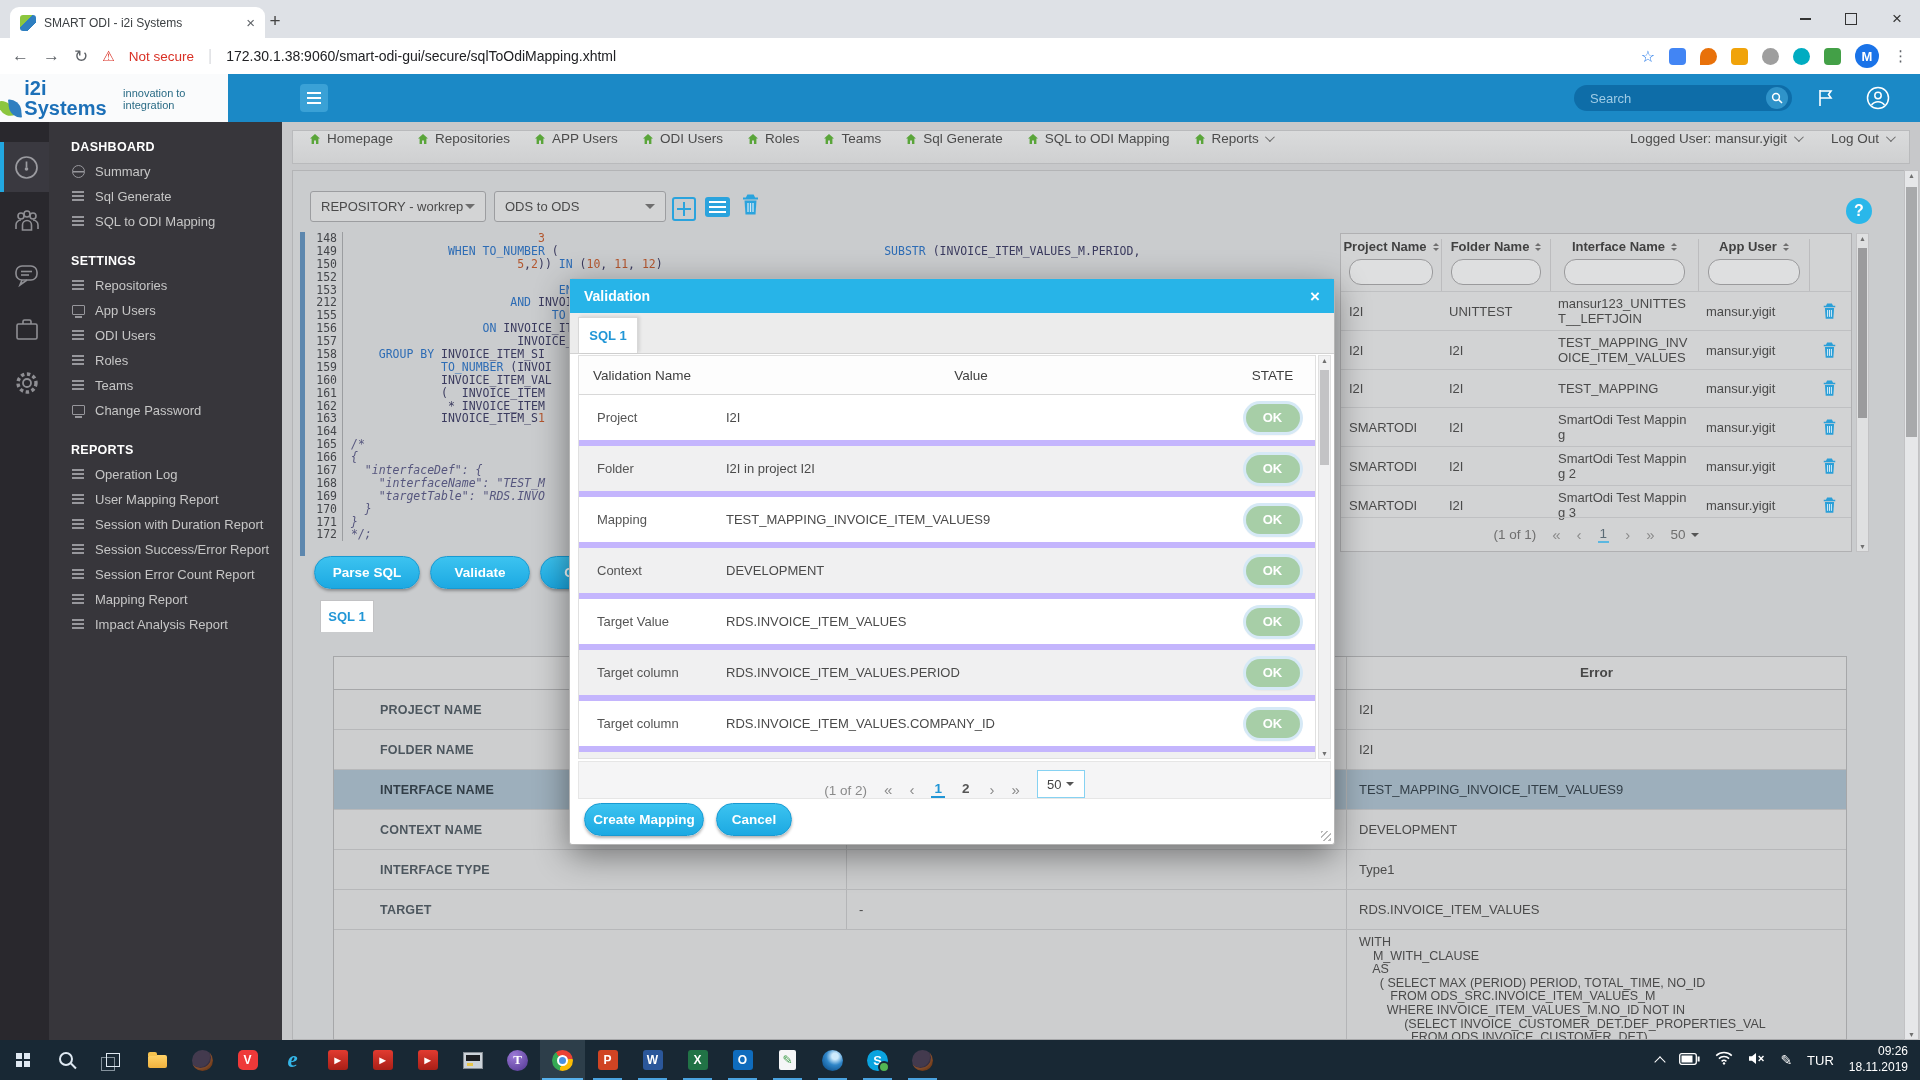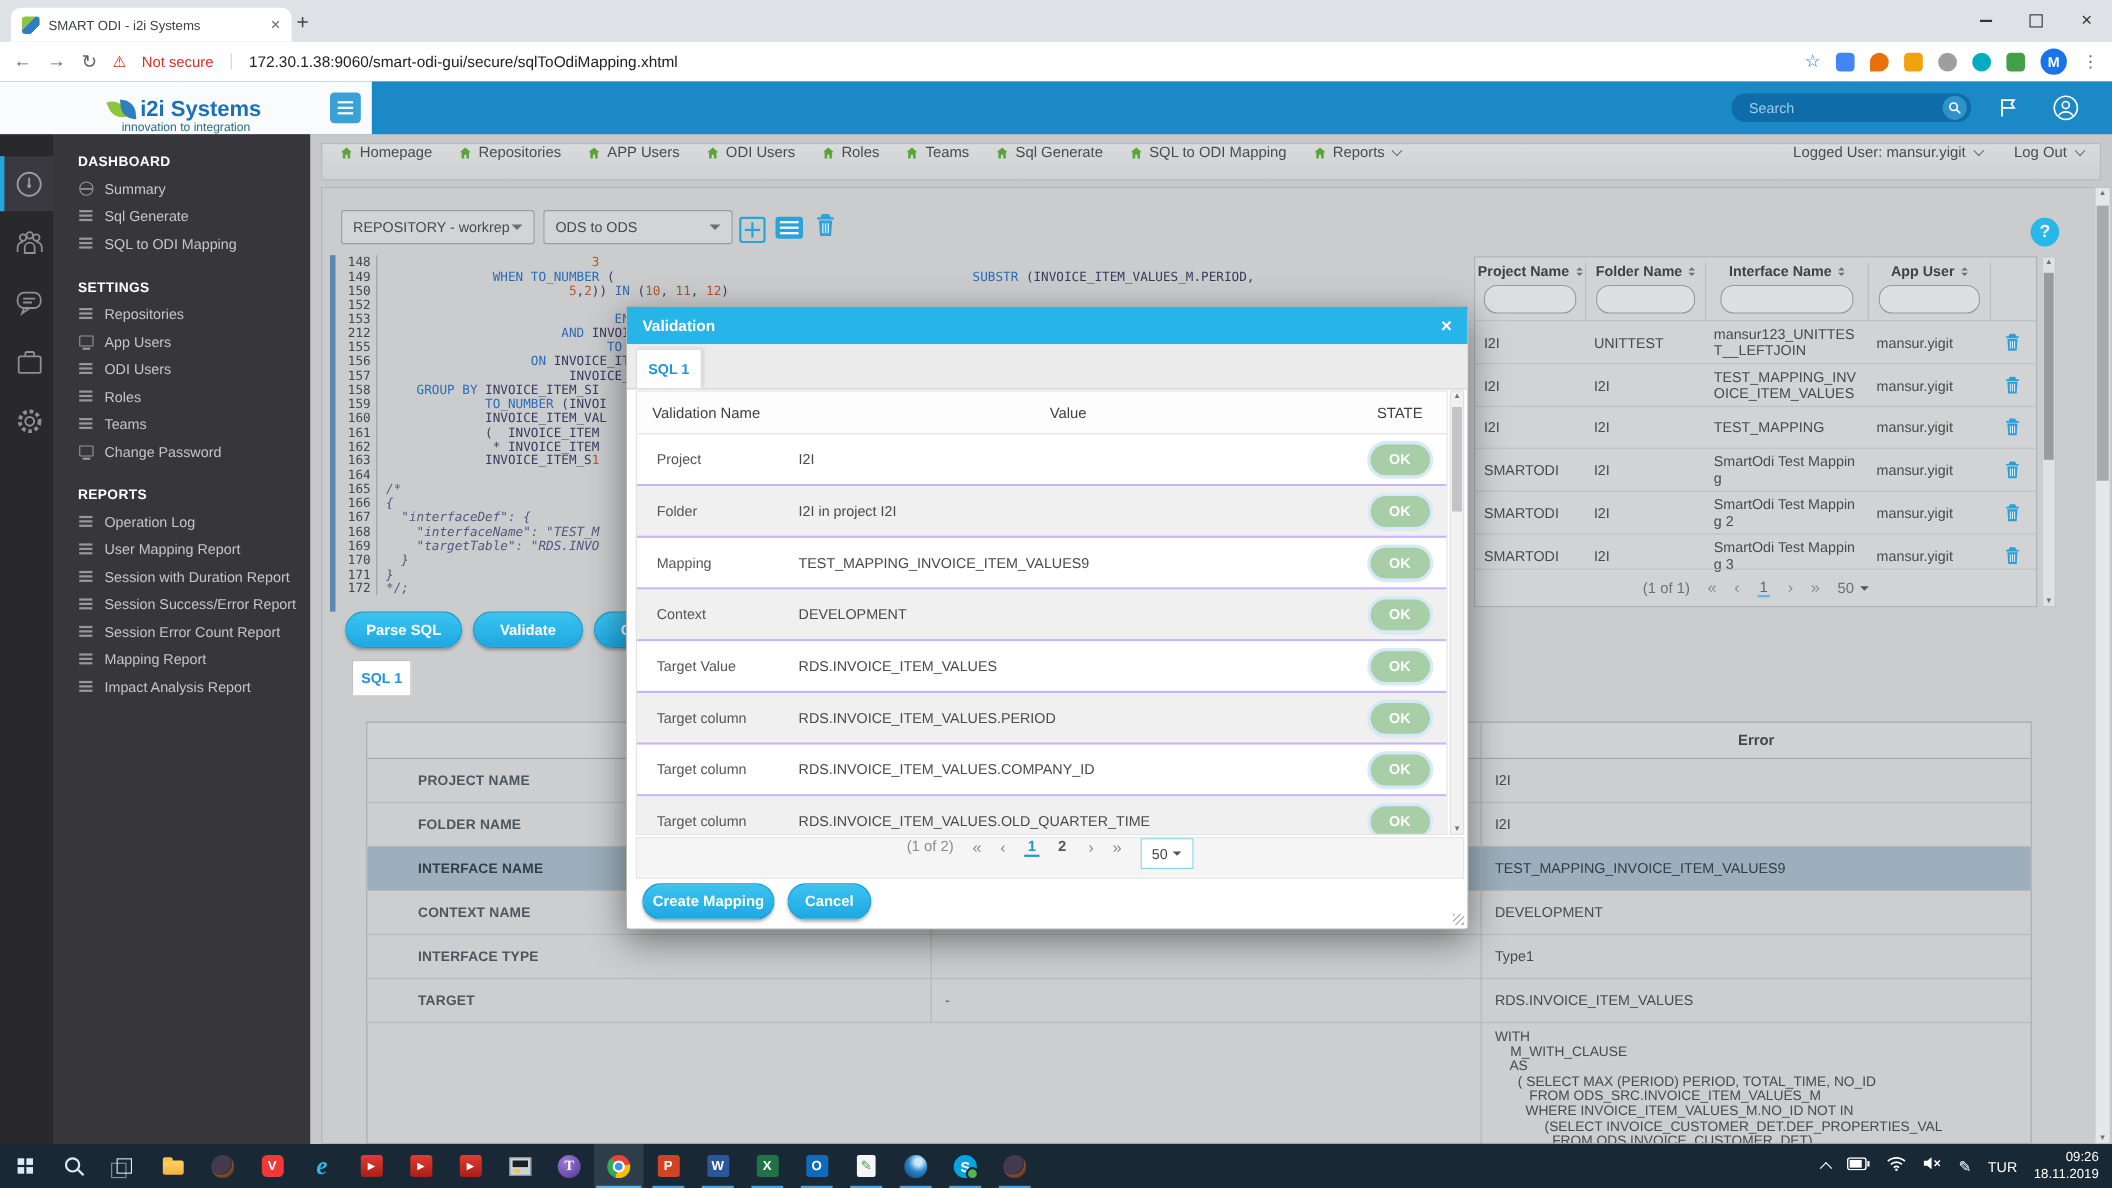--- a/index.html
+++ b/index.html
@@ -22,21 +22,21 @@
   .warn{color:#d93025;font-size:14px;}
   .notsecure{color:#d93025;font-size:13.5px;}
   .url-sep{color:#dadce0;font-size:16px;}
   .url{color:#202124;font-size:14px;flex:1;}
   .ext{width:17px;height:17px;border-radius:4px;display:inline-block;}
   .star{color:#1a73e8;font-size:16px;}
   .avatar-m{width:24px;height:24px;border-radius:50%;background:#1a73e8;color:#fff;font-size:13px;font-weight:bold;display:flex;align-items:center;justify-content:center;}
   .kebab{color:#5f6368;font-size:15px;letter-spacing:0;}
   
   #app-header{position:absolute;top:74px;left:0;right:0;height:48px;background:#1b89c6;}
-  #logo-panel{position:absolute;left:0;top:0;width:338px;height:48px;background:#fafbfc;display:flex;flex-direction:column;align-items:center;justify-content:flex-end;}
+  #logo-panel{position:absolute;left:0;top:0;width:228px;height:48px;background:#fafbfc;display:flex;flex-direction:row;align-items:center;justify-content:flex-start;}
   .logo-row{display:flex;align-items:flex-end;gap:4px;}
   .leaf{width:13px;height:19px;border-radius:0 14px 0 14px;display:inline-block;}
   .leaf.g{background:#8cc63f;transform:rotate(-24deg);}
   .leaf.b{background:#2f7fc0;transform:rotate(-6deg);margin-left:-7px;}
   .logo-title{color:#1c70b8;font-size:20px;font-weight:bold;line-height:20px;}
   .logo-sub{color:#2a6b85;font-size:11px;margin-top:1px;}
   #hamburger{position:absolute;left:300px;top:10px;width:28px;height:28px;border-radius:4px;background:#3aa1d6;display:flex;align-items:center;justify-content:center;}
   .burger{width:14px;height:2px;background:#fff;box-shadow:0 -5px 0 #fff,0 5px 0 #fff;}
   #hdr-search{position:absolute;right:128px;top:11px;width:200px;height:26px;border-radius:13px;background:#0e6da8;display:flex;align-items:center;justify-content:space-between;padding:0 4px 0 14px;}
   #hdr-search input{background:transparent;border:none;outline:none;color:#cfe6f4;font-size:13px;width:140px;font-family:"Liberation Sans",sans-serif;}
@@ -138,29 +138,29 @@
   #modal-title{font-size:14px;font-weight:bold;}
   #modal-close{font-size:17px;font-weight:bold;line-height:17px;}
   #modal-tabs{height:40px;background:#ececec;border-bottom:1px solid #d2d2d2;display:flex;align-items:flex-end;padding-left:8px;}
   #modal-tab{width:58px;height:35px;background:#fff;border:1px solid #d8d8d8;border-bottom:none;color:#2196d6;font-weight:bold;font-size:13px;display:flex;align-items:center;justify-content:center;box-shadow:2px -1px 3px rgba(0,0,0,.10);}
   #val-table{position:absolute;left:8px;top:76px;width:738px;height:404px;overflow:hidden;border:1px solid #e0e0e0;box-sizing:border-box;}
   .vt-grid{display:grid;grid-template-columns:133px 518px 85px;}
   #vt-head{height:38px;align-items:center;border-bottom:1px solid #d8d8d8;background:#fdfdfd;font-weight:normal;color:#3f3f3f;font-size:13.5px;}
   #vt-head .c1{padding-left:14px;}
   #vt-head .c2{text-align:center;}
   #vt-head .c3{text-align:center;}
-  .vt-row{height:45px;align-items:center;border-bottom:2px solid #c4b5fd;background:#fff;font-size:13px;}
+  .vt-row{height:45px;align-items:center;border-bottom:6px solid #c4b5fd;background:#fff;font-size:13px;}
   .vt-row:nth-child(even){background:#f0f0f1;}
   .vt-name{padding-left:18px;color:#555;}
   .vt-value{padding-left:14px;color:#4a4a4a;}
   .vt-state{display:flex;justify-content:center;}
   .ok-pill{width:54px;height:28px;border-radius:15px;background:#a7cea7;color:#fff;font-weight:bold;font-size:13px;display:flex;align-items:center;justify-content:center;box-shadow:0 0 0 3px #d6e9f6,0 2px 3px rgba(0,0,0,.2);}
   #vt-scroll{left:748px;top:76px;width:13px;height:404px;background:#f1f1f2;border-color:#e0e0e0;}
   #vt-scroll .thumb{top:14px;height:95px;background:#c3c3c5;}
-  #modal-pgn{position:absolute;left:8px;top:482px;width:753px;height:38px;background:#f5f5f6;border:1px solid #e6e6e6;box-sizing:border-box;display:flex;align-items:flex-start;justify-content:center;gap:17px;color:#8a8a8a;font-size:13.5px;}
+  #modal-pgn{position:absolute;left:8px;top:482px;width:753px;height:38px;background:#f5f5f6;border:1px solid #e6e6e6;box-sizing:border-box;display:flex;align-items:flex-end;justify-content:center;gap:17px;color:#8a8a8a;font-size:13.5px;}
   #modal-pgn .pages{display:flex;gap:14px;}
   .mpg{color:#555;font-weight:bold;padding:0 3px;}
   .mpg.active{color:#2196d6;border-bottom:2px solid #2196d6;}
   .size-box{width:46px;height:26px;border:1px solid #86d2f2;background:#fff;display:flex;align-items:center;justify-content:center;gap:5px;color:#444;font-size:13px;}
   .size-box .sel-caret{border-top-color:#555;border-width:4px;margin-top:4px;}
   #btn-create{left:14px;top:524px;width:120px;position:absolute;}
   #btn-cancel{left:146px;top:524px;width:76px;position:absolute;}
   #modal::after{content:"";position:absolute;right:3px;bottom:3px;width:10px;height:10px;background:repeating-linear-gradient(135deg,#b9b9b9 0 1.5px,transparent 1.5px 4px);}
   
   #taskbar{position:absolute;left:0;right:0;bottom:0;height:40px;background:#182834;display:flex;align-items:center;z-index:50;}

